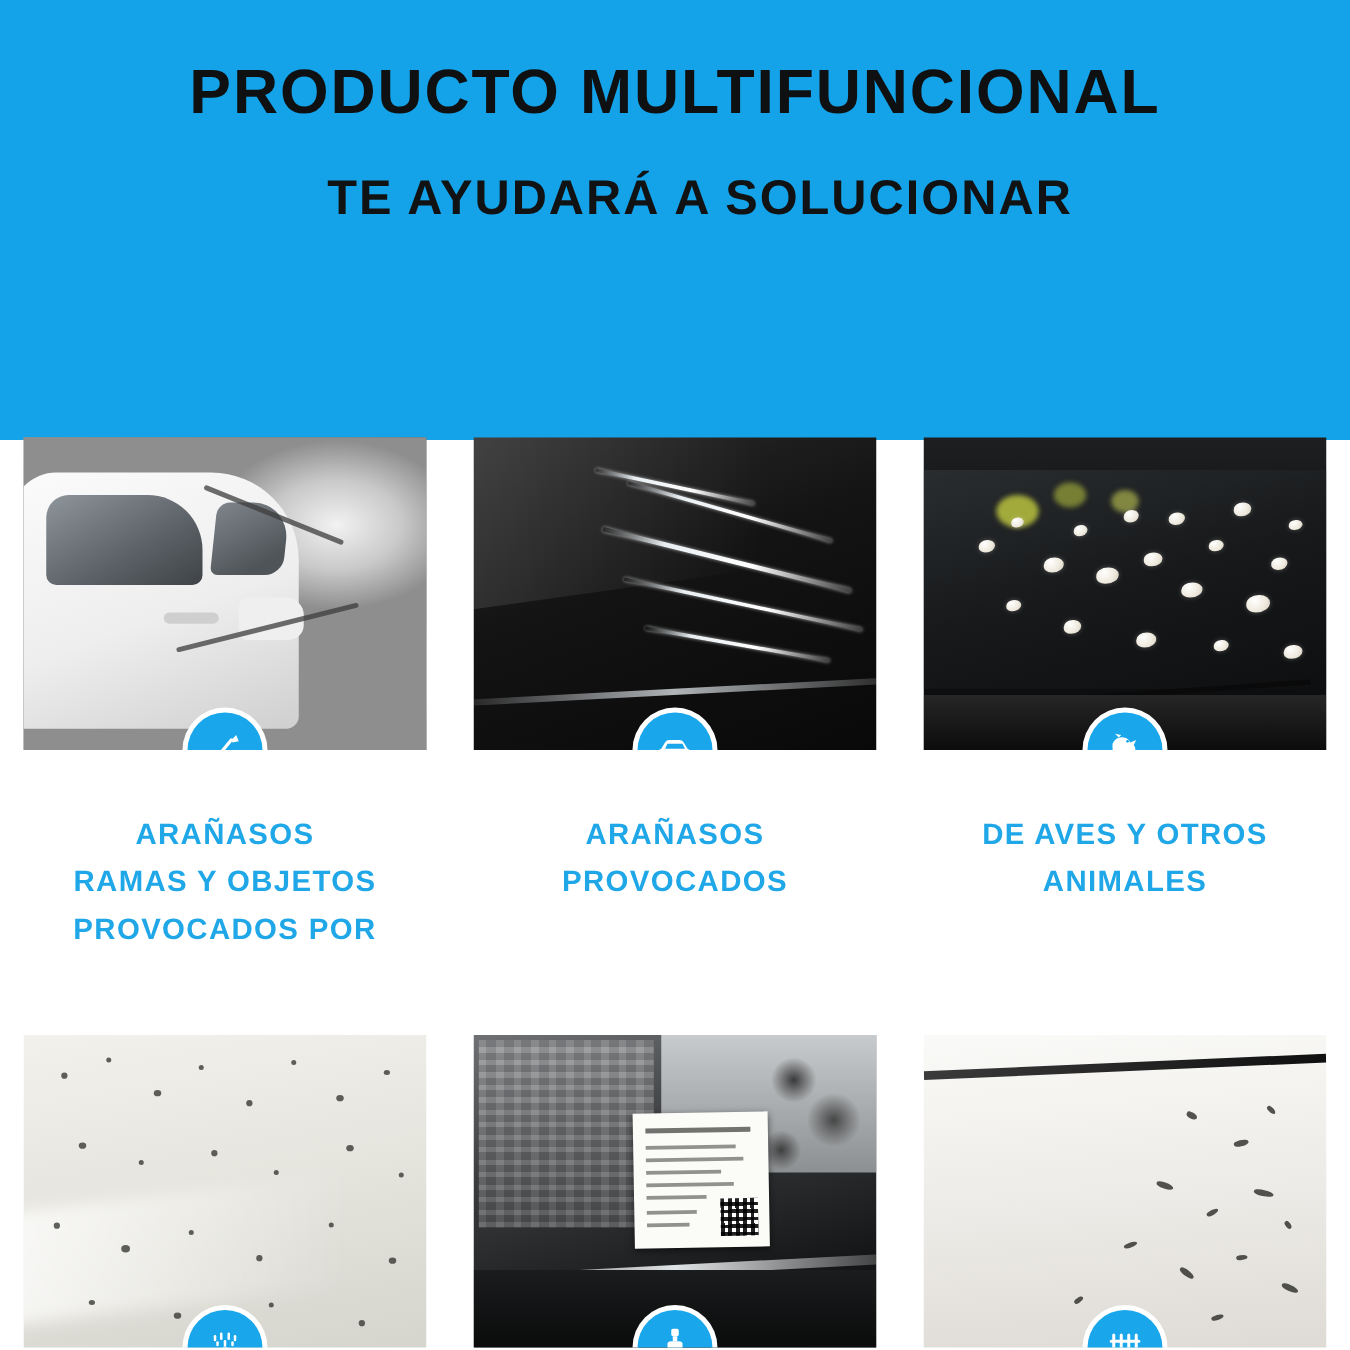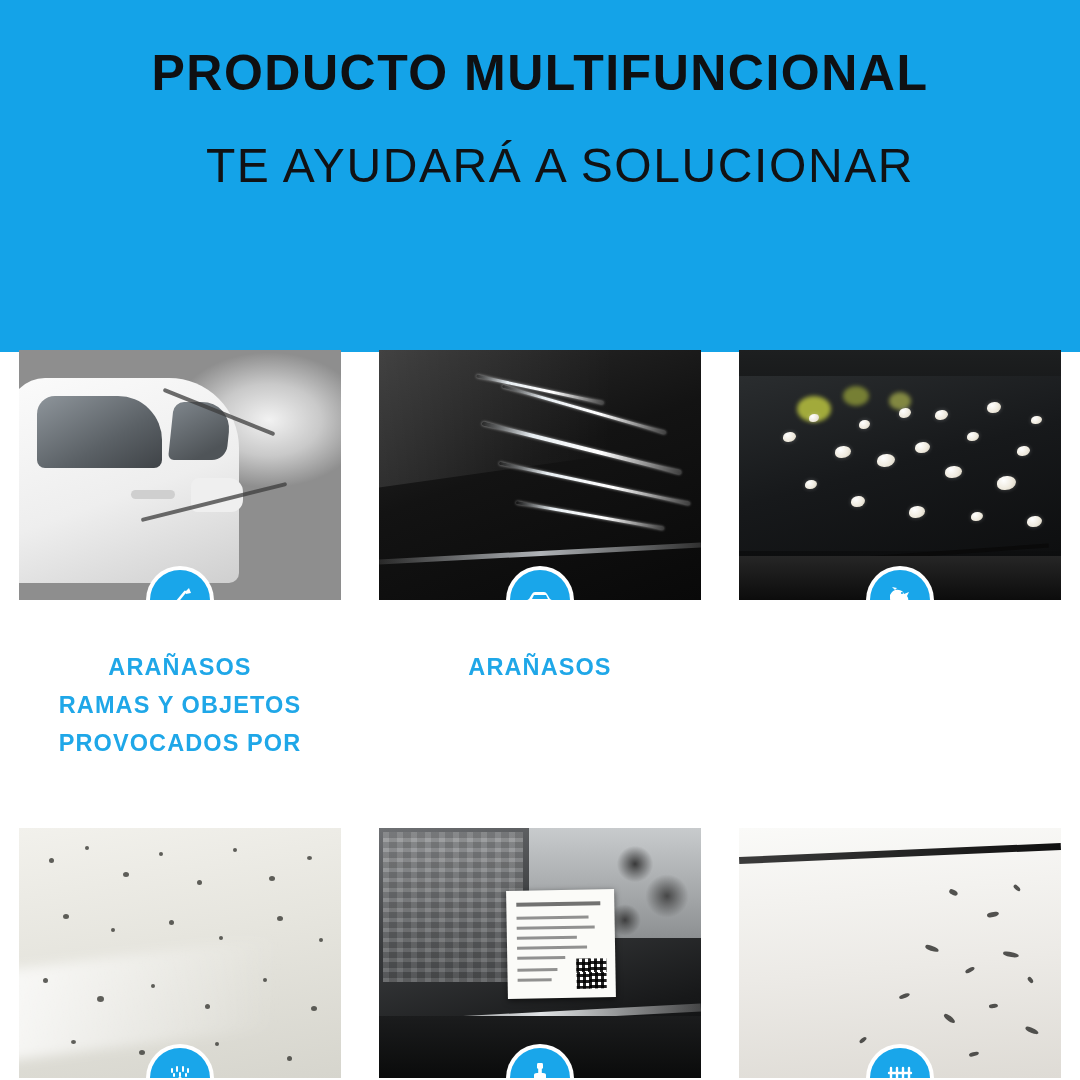--- a/index.html
+++ b/index.html
@@ -37,22 +37,22 @@
     font-size: 50px;
     font-weight: bold;
     letter-spacing: 1.5px;
     color: #0f1012;
     line-height: 1.1;
     margin: 0;
     text-transform: uppercase;
   }
   .header-sub {
     margin-top: 30px;
-    font-size: 48px;
-    font-weight: normal;
+    font-size: 39px;
+    font-weight: bold;
     letter-spacing: 1.6px;
     color: #111214;
     line-height: 1.45;
     text-transform: uppercase;
     margin-left: 40px;
   }
 
   
   .grid {
     position: absolute;
@@ -411,20 +411,21 @@
             <circle cx="9" cy="19" r="3.2" fill="#ffffff"></circle>
             <circle cx="25" cy="19" r="3.2" fill="#ffffff"></circle>
             <circle cx="9" cy="19" r="1.3" fill="#19A6EA"></circle>
             <circle cx="25" cy="19" r="1.3" fill="#19A6EA"></circle>
             <path d="M11 7 h12 l2 4 h-16 z" fill="#19A6EA"></path>
           </svg>
         </div>
       </div>
       <div class="caption">
         <div>ARAÑASOS</div>
+        <div>PROVOCADOS</div>
       </div>
     </div>
 
     <div class="cell">
       <div class="photo ph3">
         <div class="glass"></div>
         <div class="greenblob g1"></div>
         <div class="greenblob g2"></div>
         <div class="greenblob g3"></div>
         <div class="dropping" style="left:44px; top:82px; width:13px; height:10px;"></div>
@@ -452,20 +453,22 @@
           <svg width="30" height="28" viewBox="0 0 30 28" aria-hidden="true">
             <path d="M5 9 q3 -6 9 -5 q4 .6 5 4 l5 -2 l-2 4 q3 4 -1 7 q-4 3 -9 2 q-6 -1 -7 -6 z" fill="#ffffff"></path>
             <path d="M10 4 l-3 -3 l5 1 z" fill="#ffffff"></path>
             <circle cx="17" cy="7" r="1.1" fill="#19A6EA"></circle>
             <path d="M14 20 q2 4 0 5 q-2 1 -2 -1.5 q0 -1.6 2 -3.5 z" fill="#ffffff"></path>
             <path d="M21 19 q2 4 0 5 q-2 1 -2 -1.5 q0 -1.6 2 -3.5 z" fill="#ffffff"></path>
           </svg>
         </div>
       </div>
       <div class="caption">
+        <div>DE AVES Y OTROS</div>
+        <div>ANIMALES</div>
       </div>
     </div>
 
     <div class="cell">
       <div class="photo ph4">
         <div class="glare"></div>
         <div class="spot" style="left:30px; top:30px; width:5px; height:5px;"></div>
         <div class="spot" style="left:66px; top:18px; width:4px; height:4px;"></div>
         <div class="spot" style="left:104px; top:44px; width:6px; height:5px;"></div>
         <div class="spot" style="left:140px; top:24px; width:4px; height:4px;"></div>

